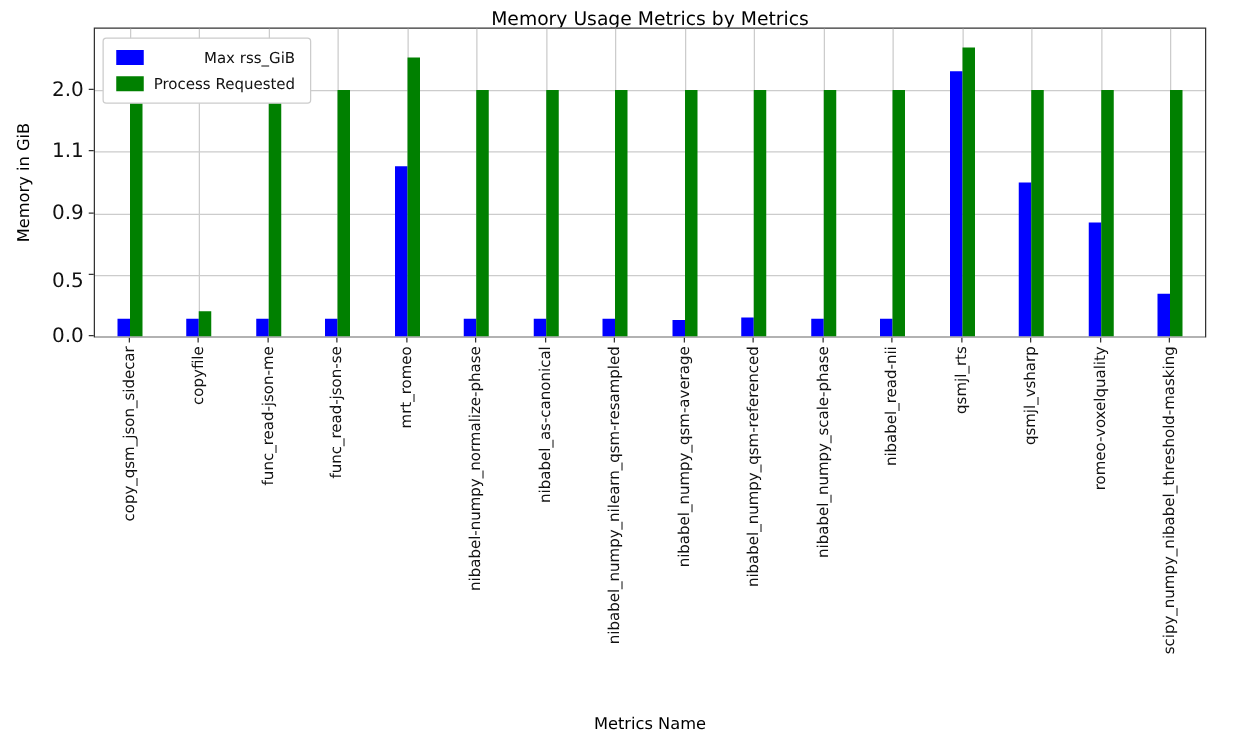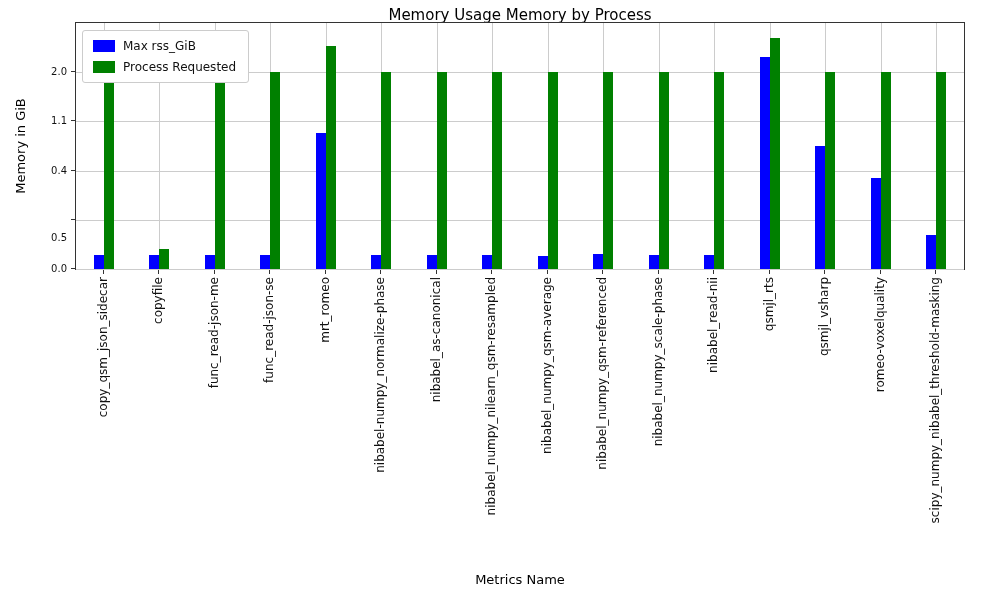--- a/index.html
+++ b/index.html
@@ -52,21 +52,21 @@
   }
   .bar {
     position: absolute;
     bottom: 0;
     z-index: 2;
   }
   .ytick-label {
     position: absolute;
     right: 933px;
     transform: translateY(-50%);
-    font-size: 10px;
+    font-size: 16px;
     color: #111111;
     text-align: right;
     white-space: nowrap;
   }
   .ytick-mark {
     position: absolute;
     width: 4px;
     height: 1px;
     background: #333333;
   }
@@ -123,32 +123,33 @@
     flex-direction: column;
     gap: 7px;
     z-index: 5;
   }
   .legend-item {
     display: flex;
     align-items: center;
     gap: 8px;
     font-size: 12px;
     color: #111111;
+    justify-content: space-between;
   }
   .swatch {
     display: inline-block;
     width: 22px;
     height: 12px;
   }
 </style>
 </head>
 <body>
 
 <div class="chart" id="chart">
-  <div class="title">Memory Usage Memory by Process</div>
+  <div class="title">Memory Usage Metrics by Metrics</div>
 
   <div class="plot" id="plot">
       <div class="gridline-h" style="top: 246px;"></div>
       <div class="gridline-h" style="top: 196.8px;"></div>
       <div class="gridline-h" style="top: 147.6px;"></div>
       <div class="gridline-h" style="top: 98.4px;"></div>
       <div class="gridline-h" style="top: 49.2px;"></div>
       <div class="gridline-v" style="left: 27.75px;"></div>
       <div class="gridline-v" style="left: 83.25px;"></div>
       <div class="gridline-v" style="left: 138.75px;"></div>
@@ -227,23 +228,23 @@
       <div class="xlabel" style="left: 741.25px;">qsmjl_vsharp</div>
       <div class="xlabel" style="left: 796.75px;">romeo-voxelquality</div>
       <div class="xlabel" style="left: 852.25px;">scipy_numpy_nibabel_threshold-masking</div>
     </div>
 
   <div class="xlabel-axis">Metrics Name</div>
   <div class="ylabel-axis">Memory in GiB</div>
 <div class="ytick-mark" style="left: 71px; top: 268px;"></div>
     <div class="ytick-label" style="top: 268px;">0.0</div>
     <div class="ytick-mark" style="left: 71px; top: 218.8px;"></div>
-    <div class="ytick-label" style="top: 237px;">0.5</div>
+    <div class="ytick-label" style="top: 224px;">0.5</div>
     <div class="ytick-mark" style="left: 71px; top: 169.6px;"></div>
-    <div class="ytick-label" style="top: 169.6px;">0.4</div>
+    <div class="ytick-label" style="top: 169.6px;">0.9</div>
     <div class="ytick-mark" style="left: 71px; top: 120.4px;"></div>
     <div class="ytick-label" style="top: 120.4px;">1.1</div>
     <div class="ytick-mark" style="left: 71px; top: 71.2px;"></div>
     <div class="ytick-label" style="top: 71.2px;">2.0</div>
     <div class="xtick-mark" style="left: 102.75px; top: 270px;"></div>
     <div class="xtick-mark" style="left: 158.25px; top: 270px;"></div>
     <div class="xtick-mark" style="left: 213.75px; top: 270px;"></div>
     <div class="xtick-mark" style="left: 269.25px; top: 270px;"></div>
     <div class="xtick-mark" style="left: 324.75px; top: 270px;"></div>
     <div class="xtick-mark" style="left: 380.25px; top: 270px;"></div>

